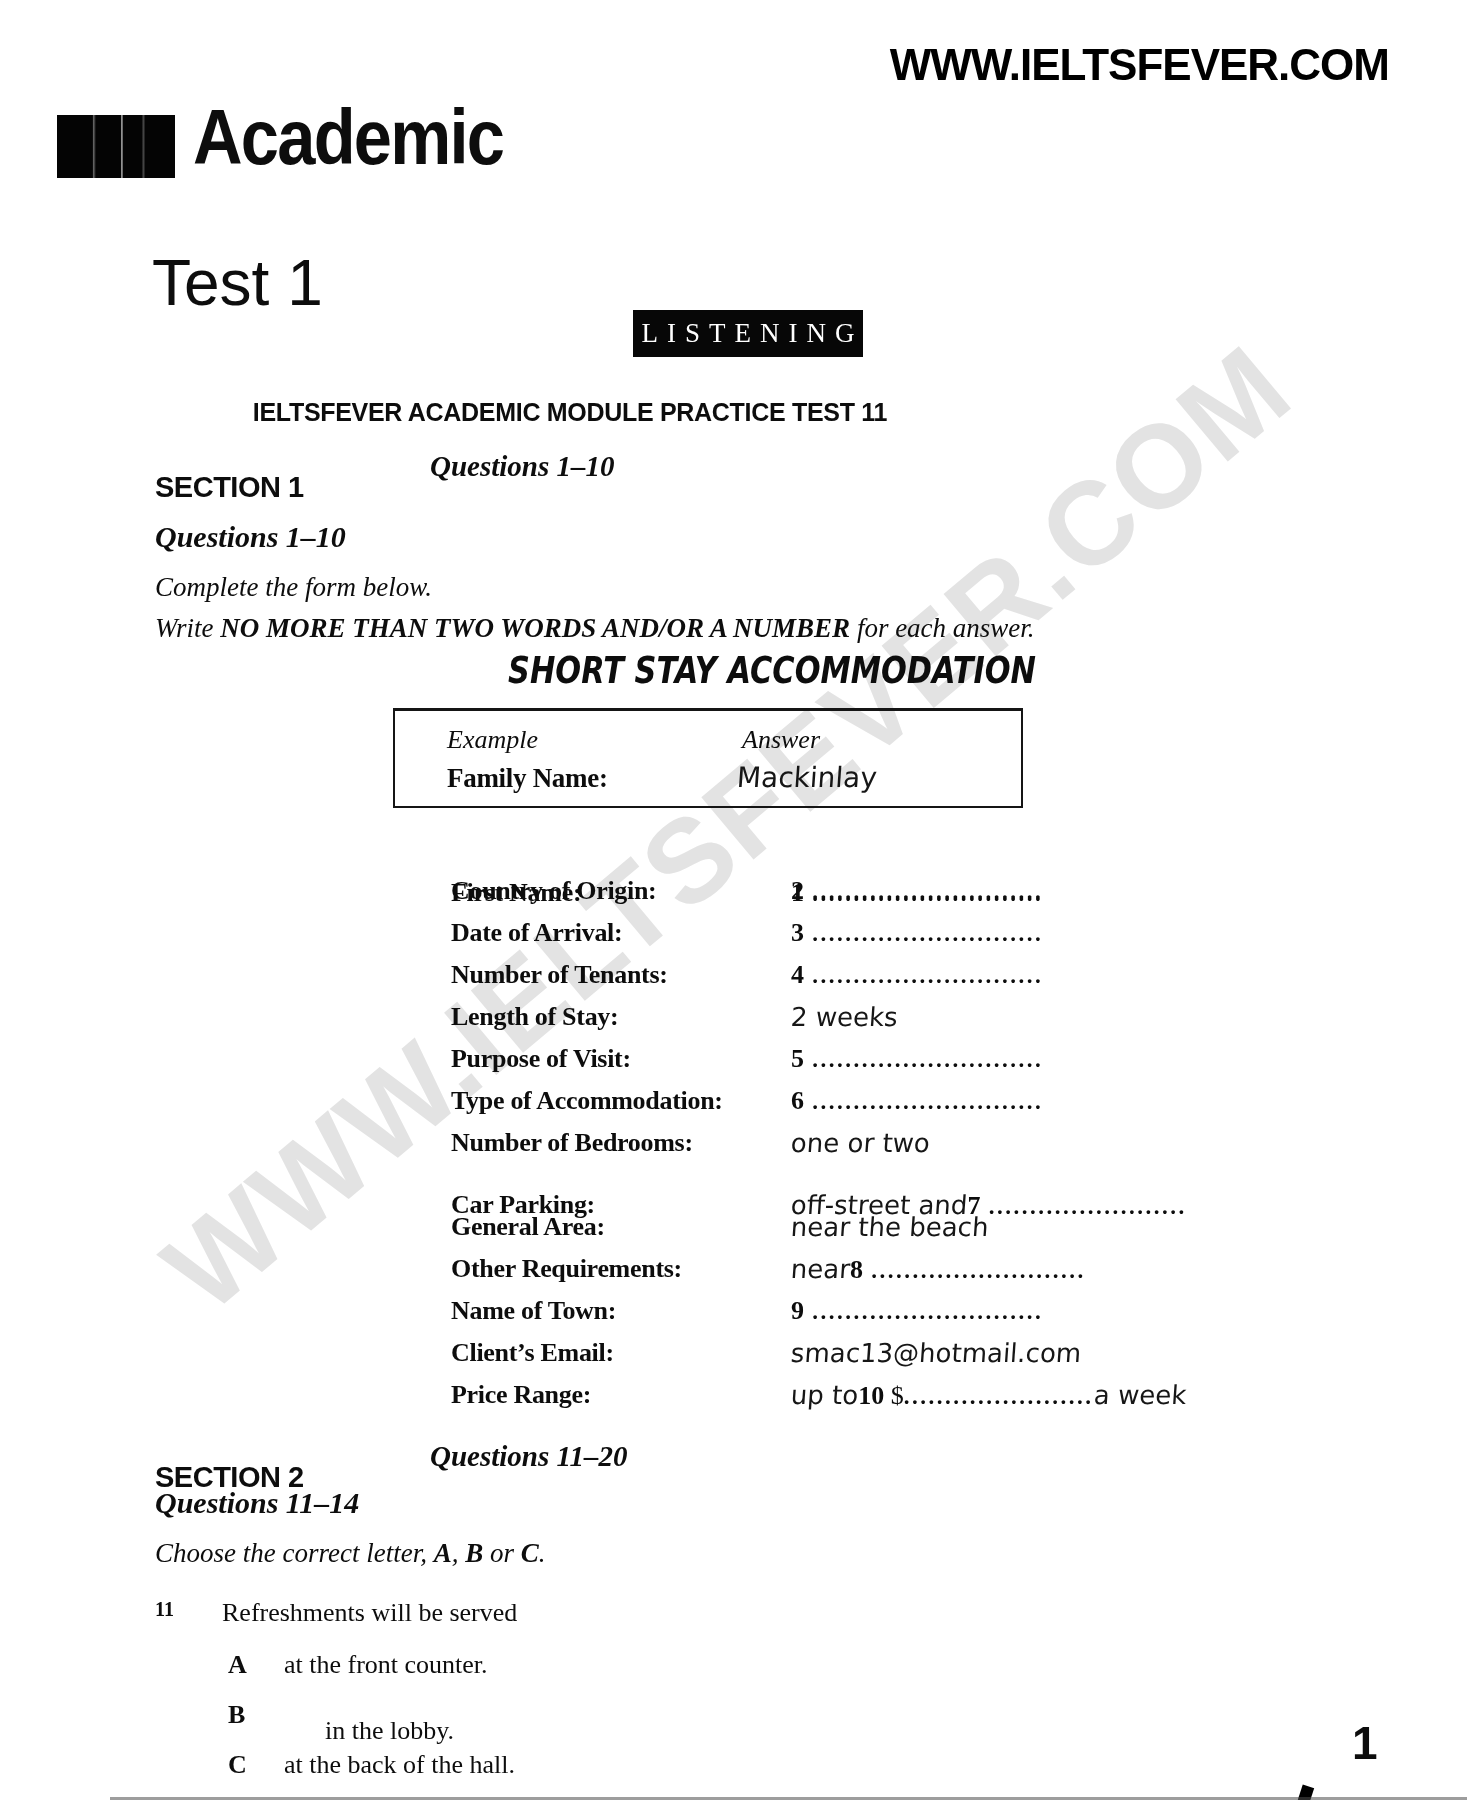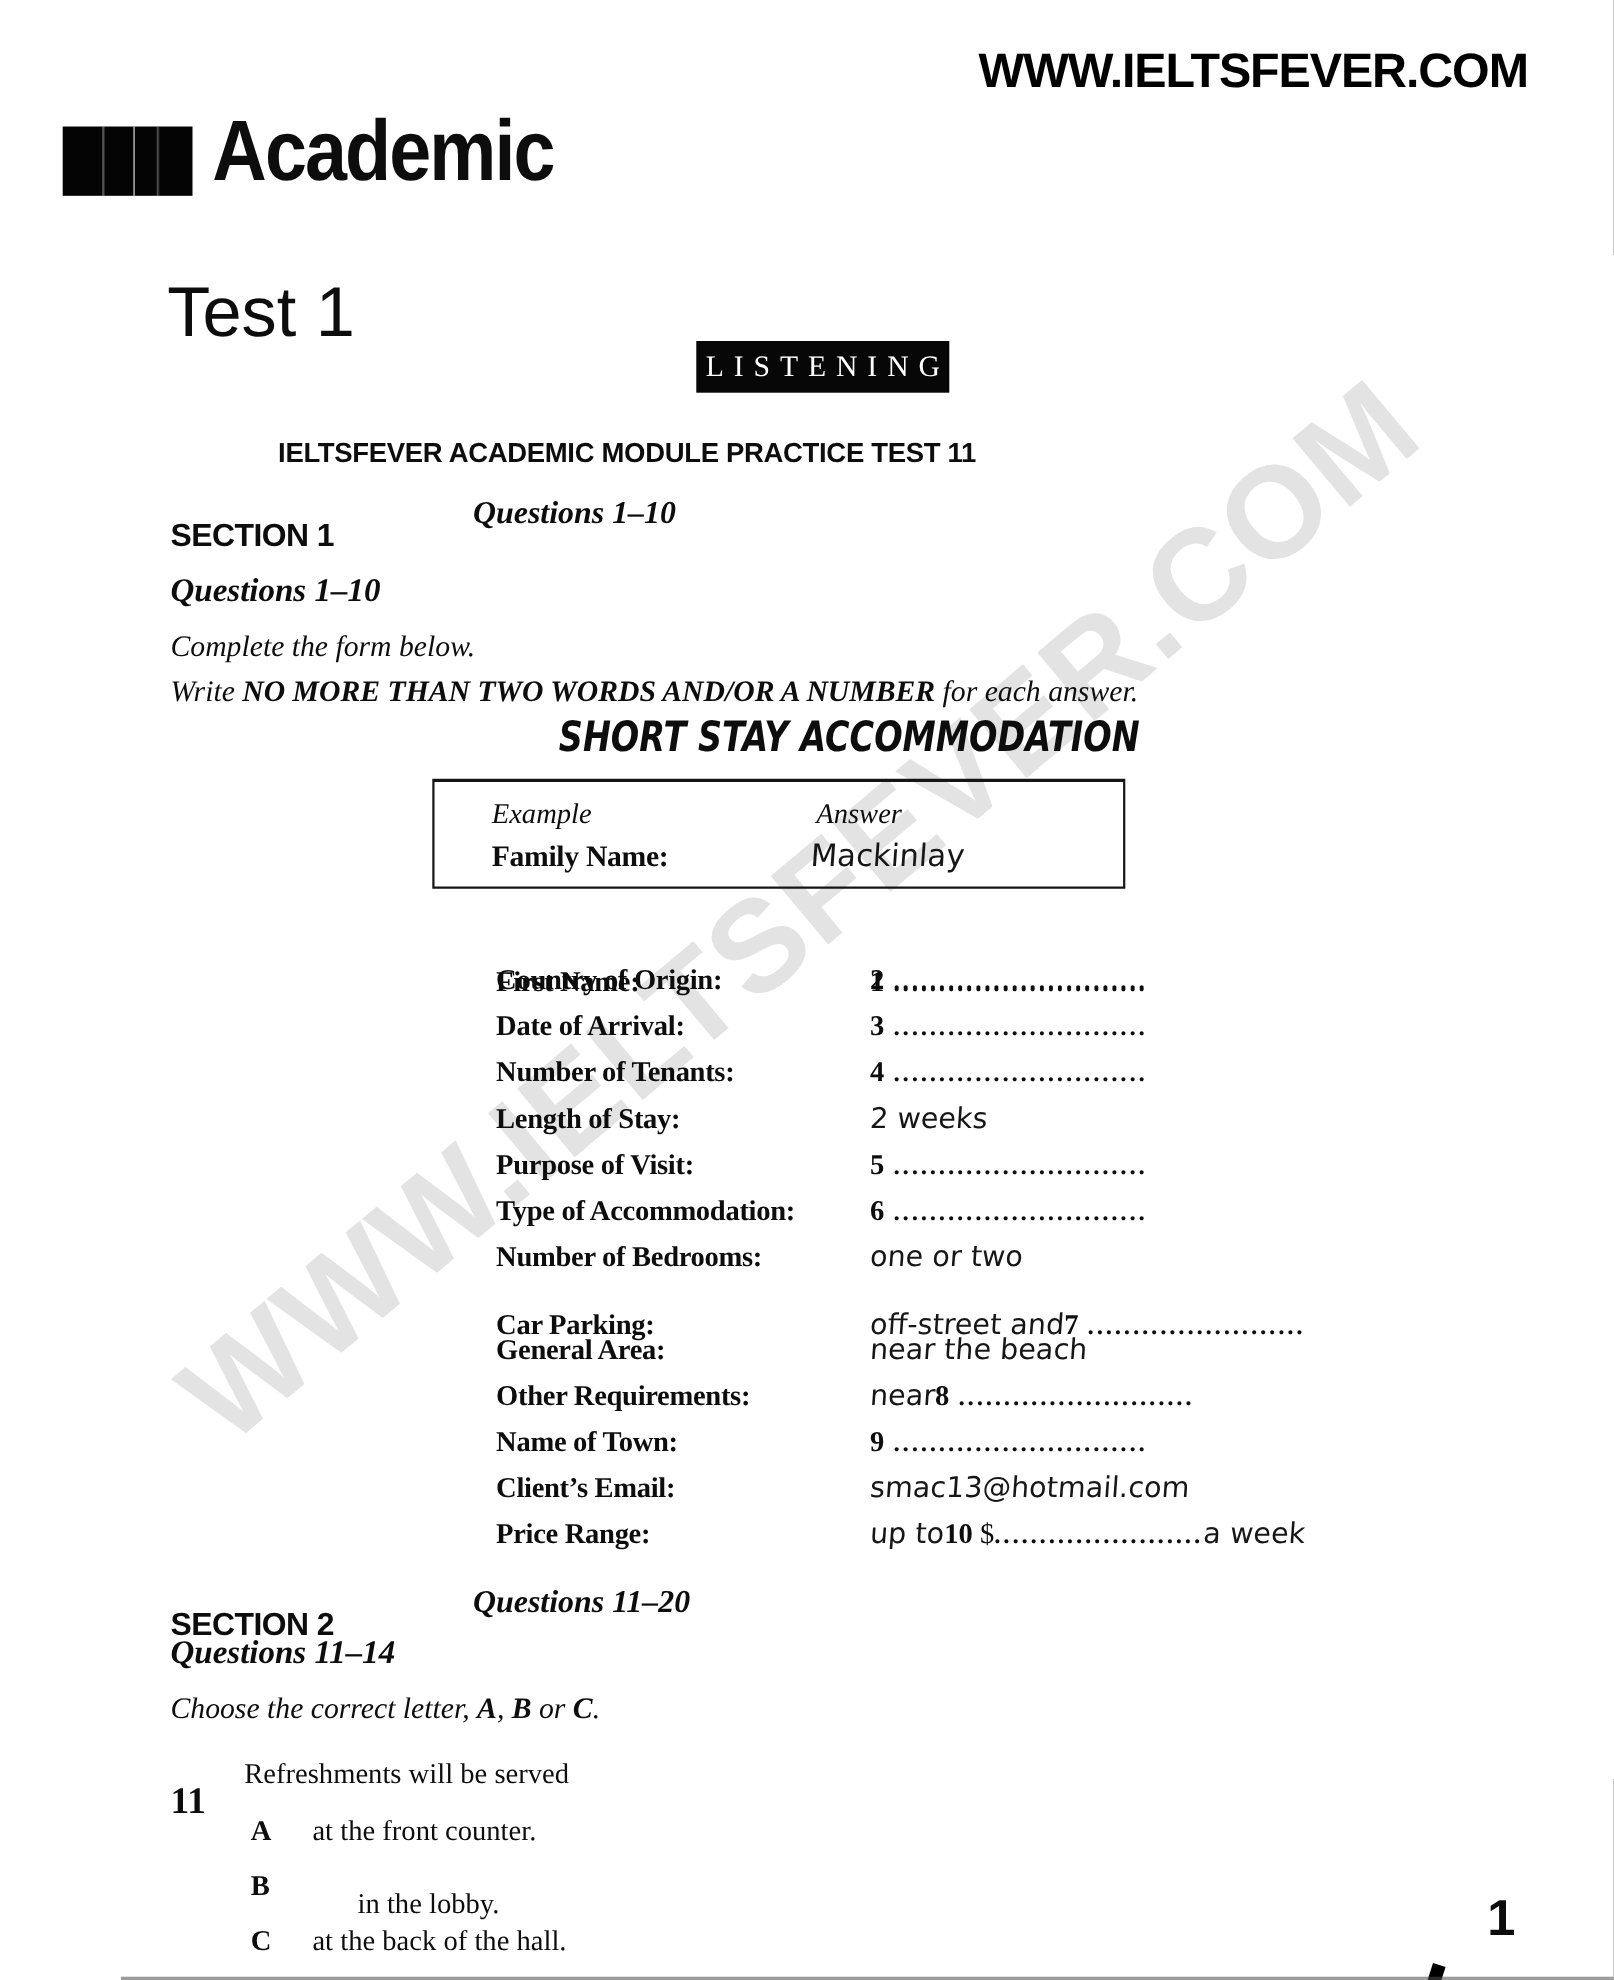--- a/index.html
+++ b/index.html
@@ -102,21 +102,21 @@
     font-weight:bold;font-size:26px;letter-spacing:-0.3px;white-space:nowrap;
   }
   .f-value{position:absolute;left:791px;top:0;white-space:nowrap;}
   .f-value .num{font-weight:bold;font-size:26px;font-family:"Liberation Serif","DejaVu Serif",serif;}
   .f-value .txt{font-size:26px;font-family:"Liberation Serif","DejaVu Serif",serif;}
   .f-value .dots{
     font-weight:bold;font-size:23px;letter-spacing:2.5px;
     font-family:"Liberation Serif","DejaVu Serif",serif;
   }
   
-  .q-num{position:absolute;left:155px;font-weight:bold;font-size:34px;margin-top:21px;}
+  .q-num{position:absolute;left:155px;font-weight:bold;font-size:20px;}
   .q-text{position:absolute;left:222px;font-size:26px;}
   .opt-letter{position:absolute;left:228px;font-weight:bold;font-size:26px;}
   .opt-text{position:absolute;left:284px;font-size:26px;}
   .choose .seg-bold{font-weight:bold;}
   
   .page-number{
     position:absolute;left:1352px;top:1716px;
     font-family:"Liberation Sans","DejaVu Sans",sans-serif;
     font-weight:bold;font-size:46px;
   }

